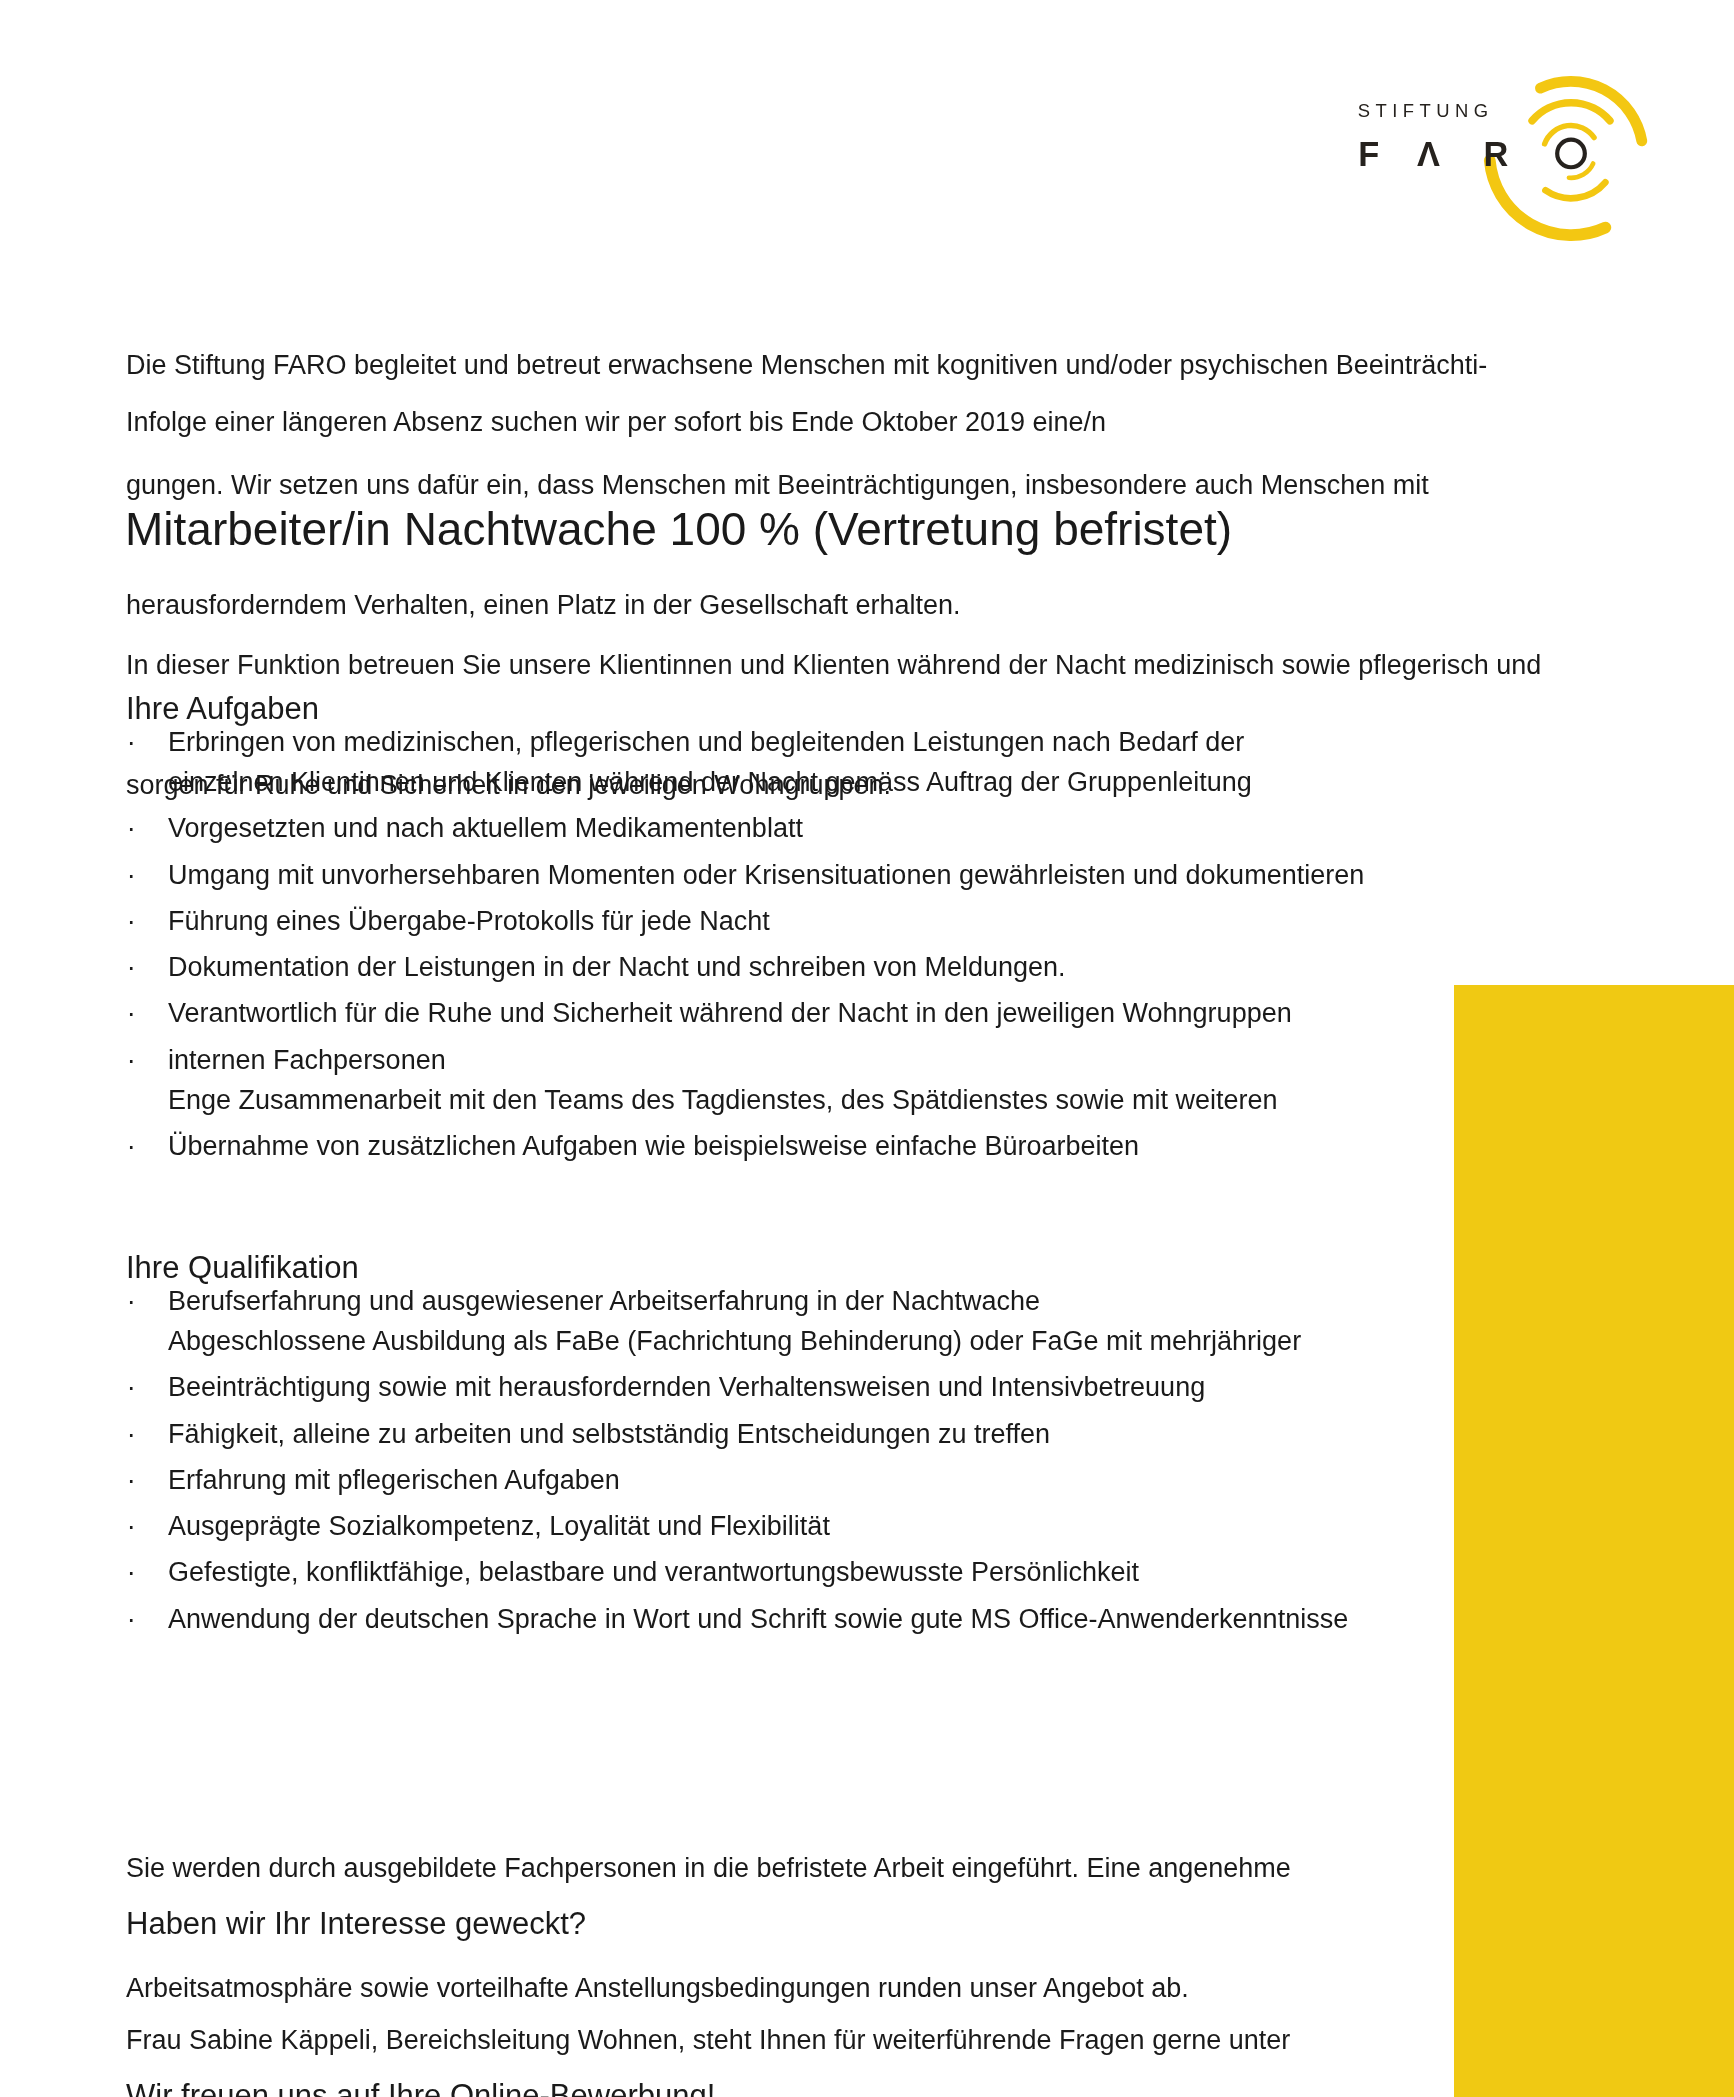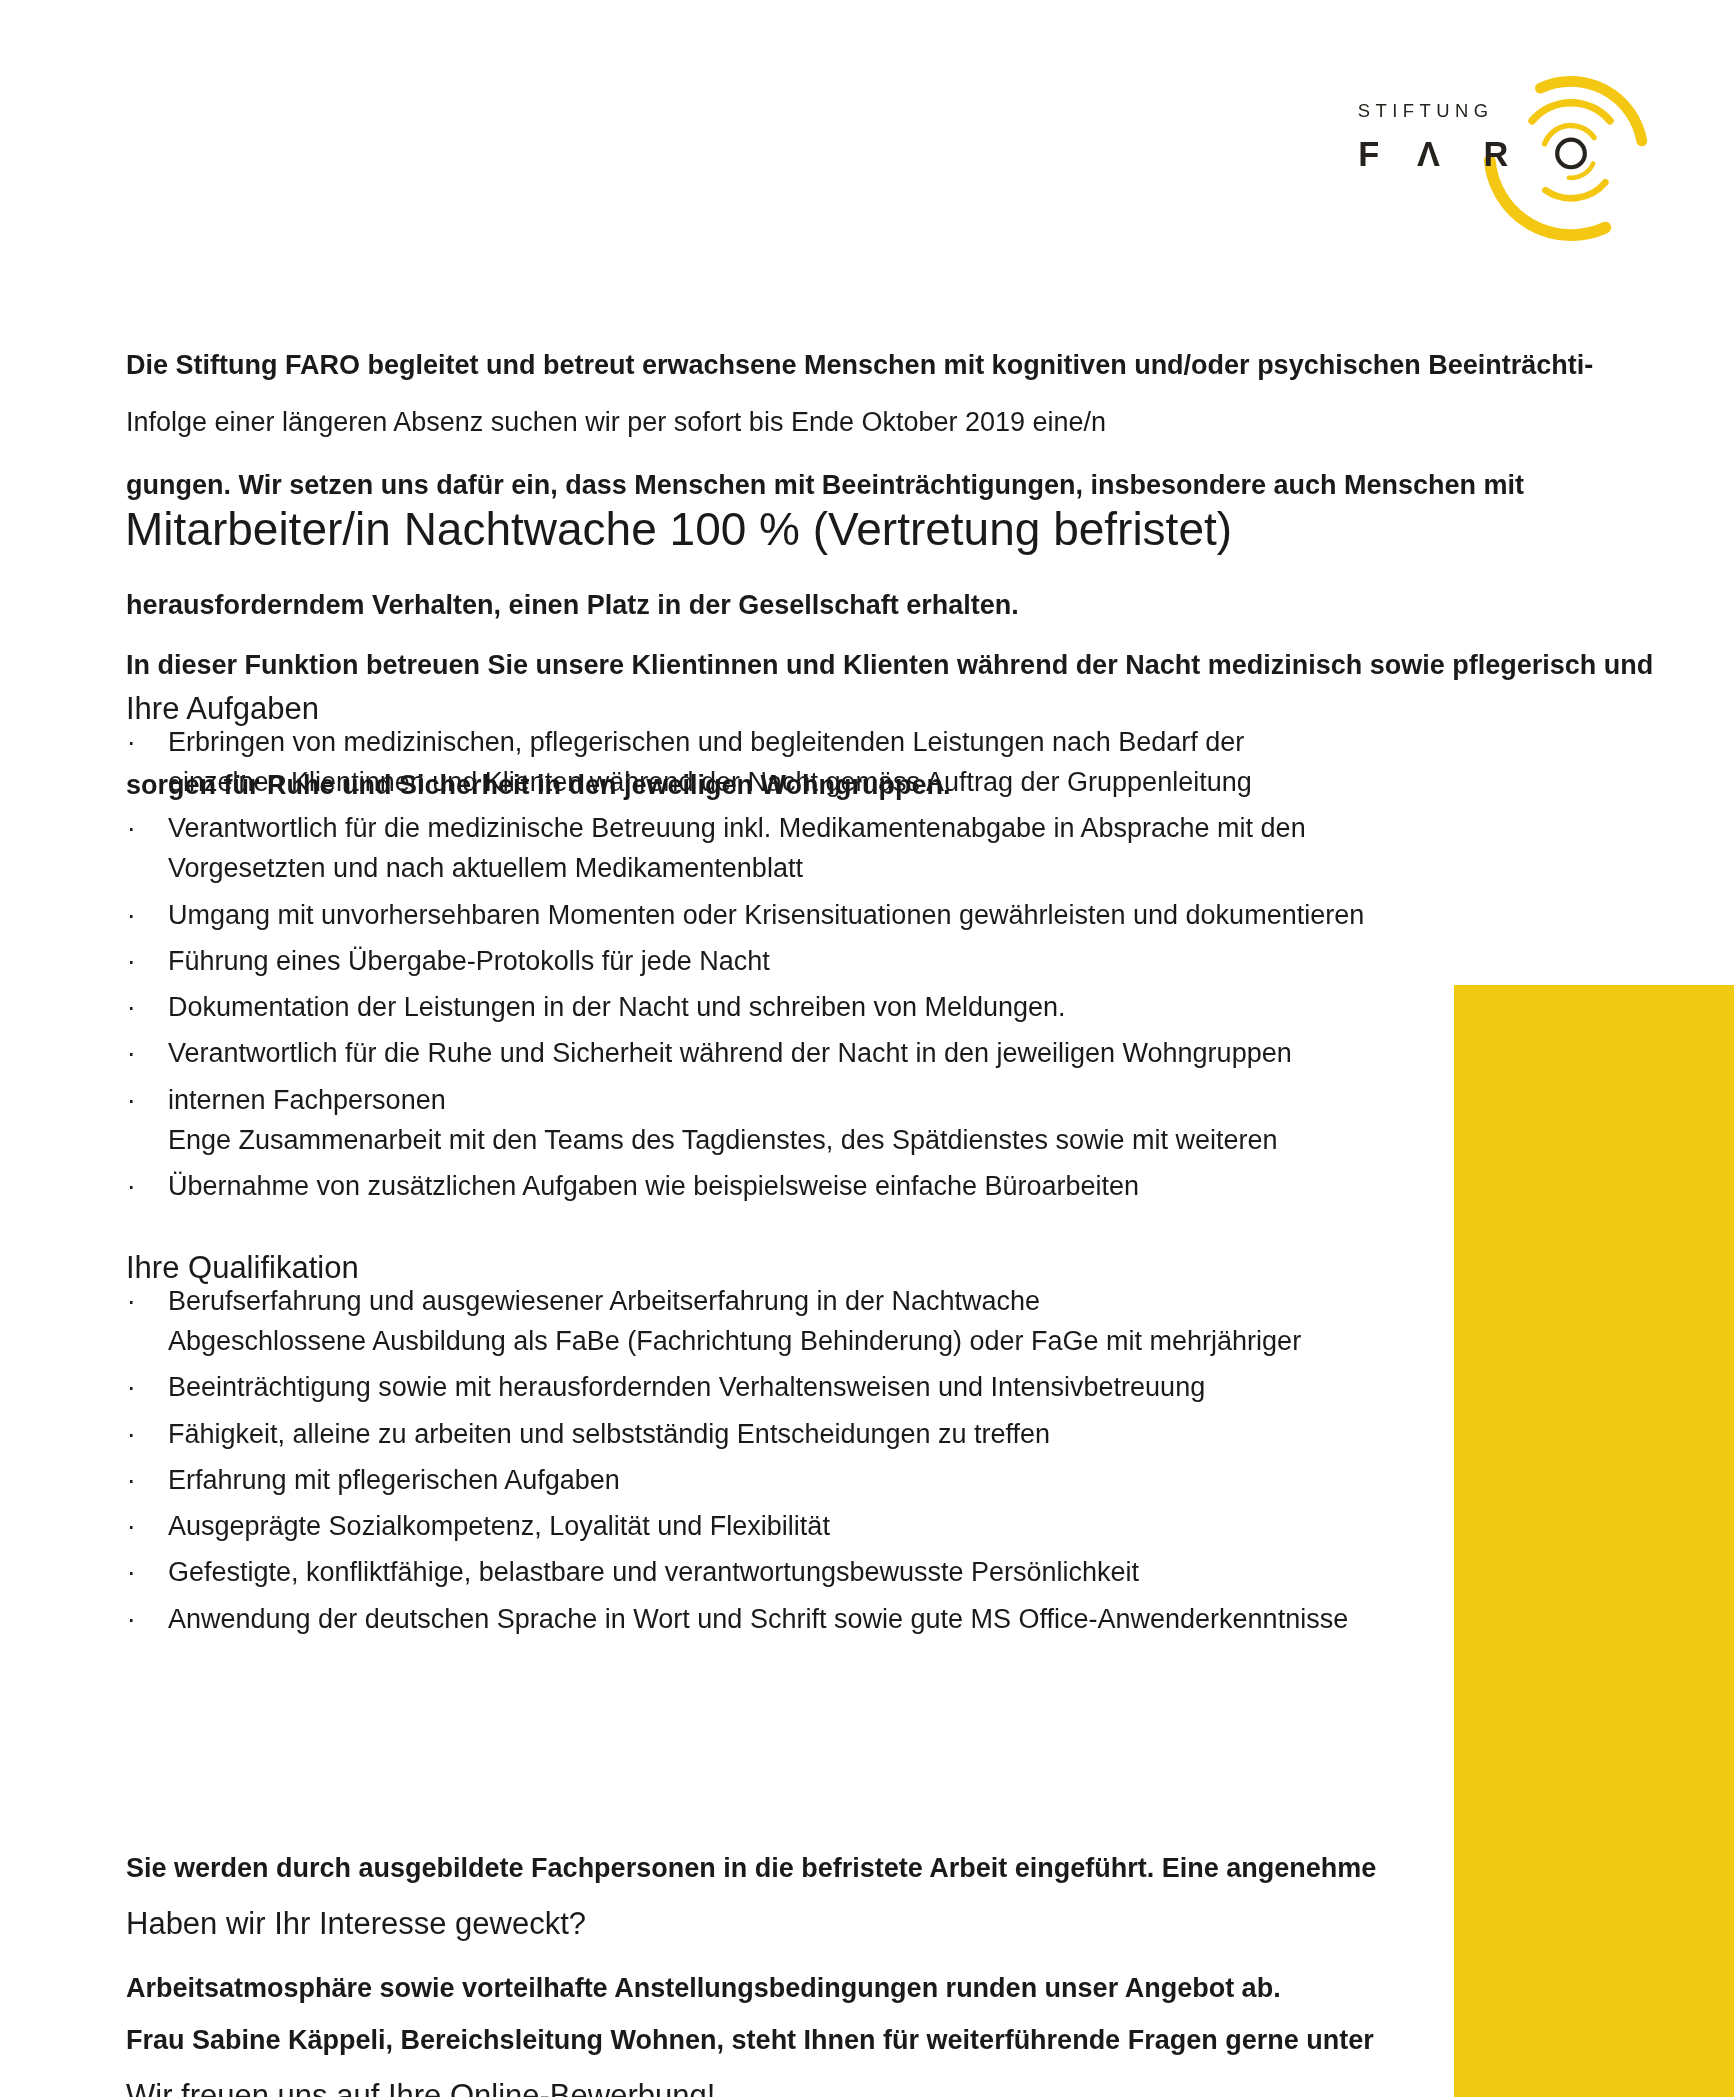--- a/index.html
+++ b/index.html
@@ -23,21 +23,21 @@
   }
   
   .txt{
     position:absolute;
     left:126px;
     font-size:27px;
     line-height:40px;
     white-space:pre;
     z-index:1;
   }
-  .txt span.line{display:block;font-weight:bold;}
+  .txt span.line{display:block;}
   .intro{top:265px;}
   .vacancy{top:402px;}
   .title{
     position:absolute;
     left:125px; top:473px;
     font-size:46px;
     line-height:50px;
     font-weight:400;
     white-space:pre;
     z-index:1;
@@ -128,21 +128,20 @@
 
   <h2 class="heading" id="h-aufgaben">Ihre Aufgaben</h2>
   <ul class="bullets" id="list-aufgaben">
       <li>
         <span class="marker">·</span>
         <span class="line">Erbringen von medizinischen, pflegerischen und begleitenden Leistungen nach Bedarf der</span>
         <span class="line">einzelnen Klientinnen und Klienten während der Nacht gemäss Auftrag der Gruppenleitung</span>
       </li>
       <li>
         <span class="marker">·</span>
-        <span class="line">Verantwortlich für die medizinische Betreuung inkl. Medikamentenabgabe in Absprache mit den</span>
         <span class="line">Vorgesetzten und nach aktuellem Medikamentenblatt</span>
       </li>
       <li>
         <span class="marker">·</span>
         <span class="line">Umgang mit unvorhersehbaren Momenten oder Krisensituationen gewährleisten und dokumentieren</span>
       </li>
       <li>
         <span class="marker">·</span>
         <span class="line">Führung eines Übergabe-Protokolls für jede Nacht</span>
       </li>

